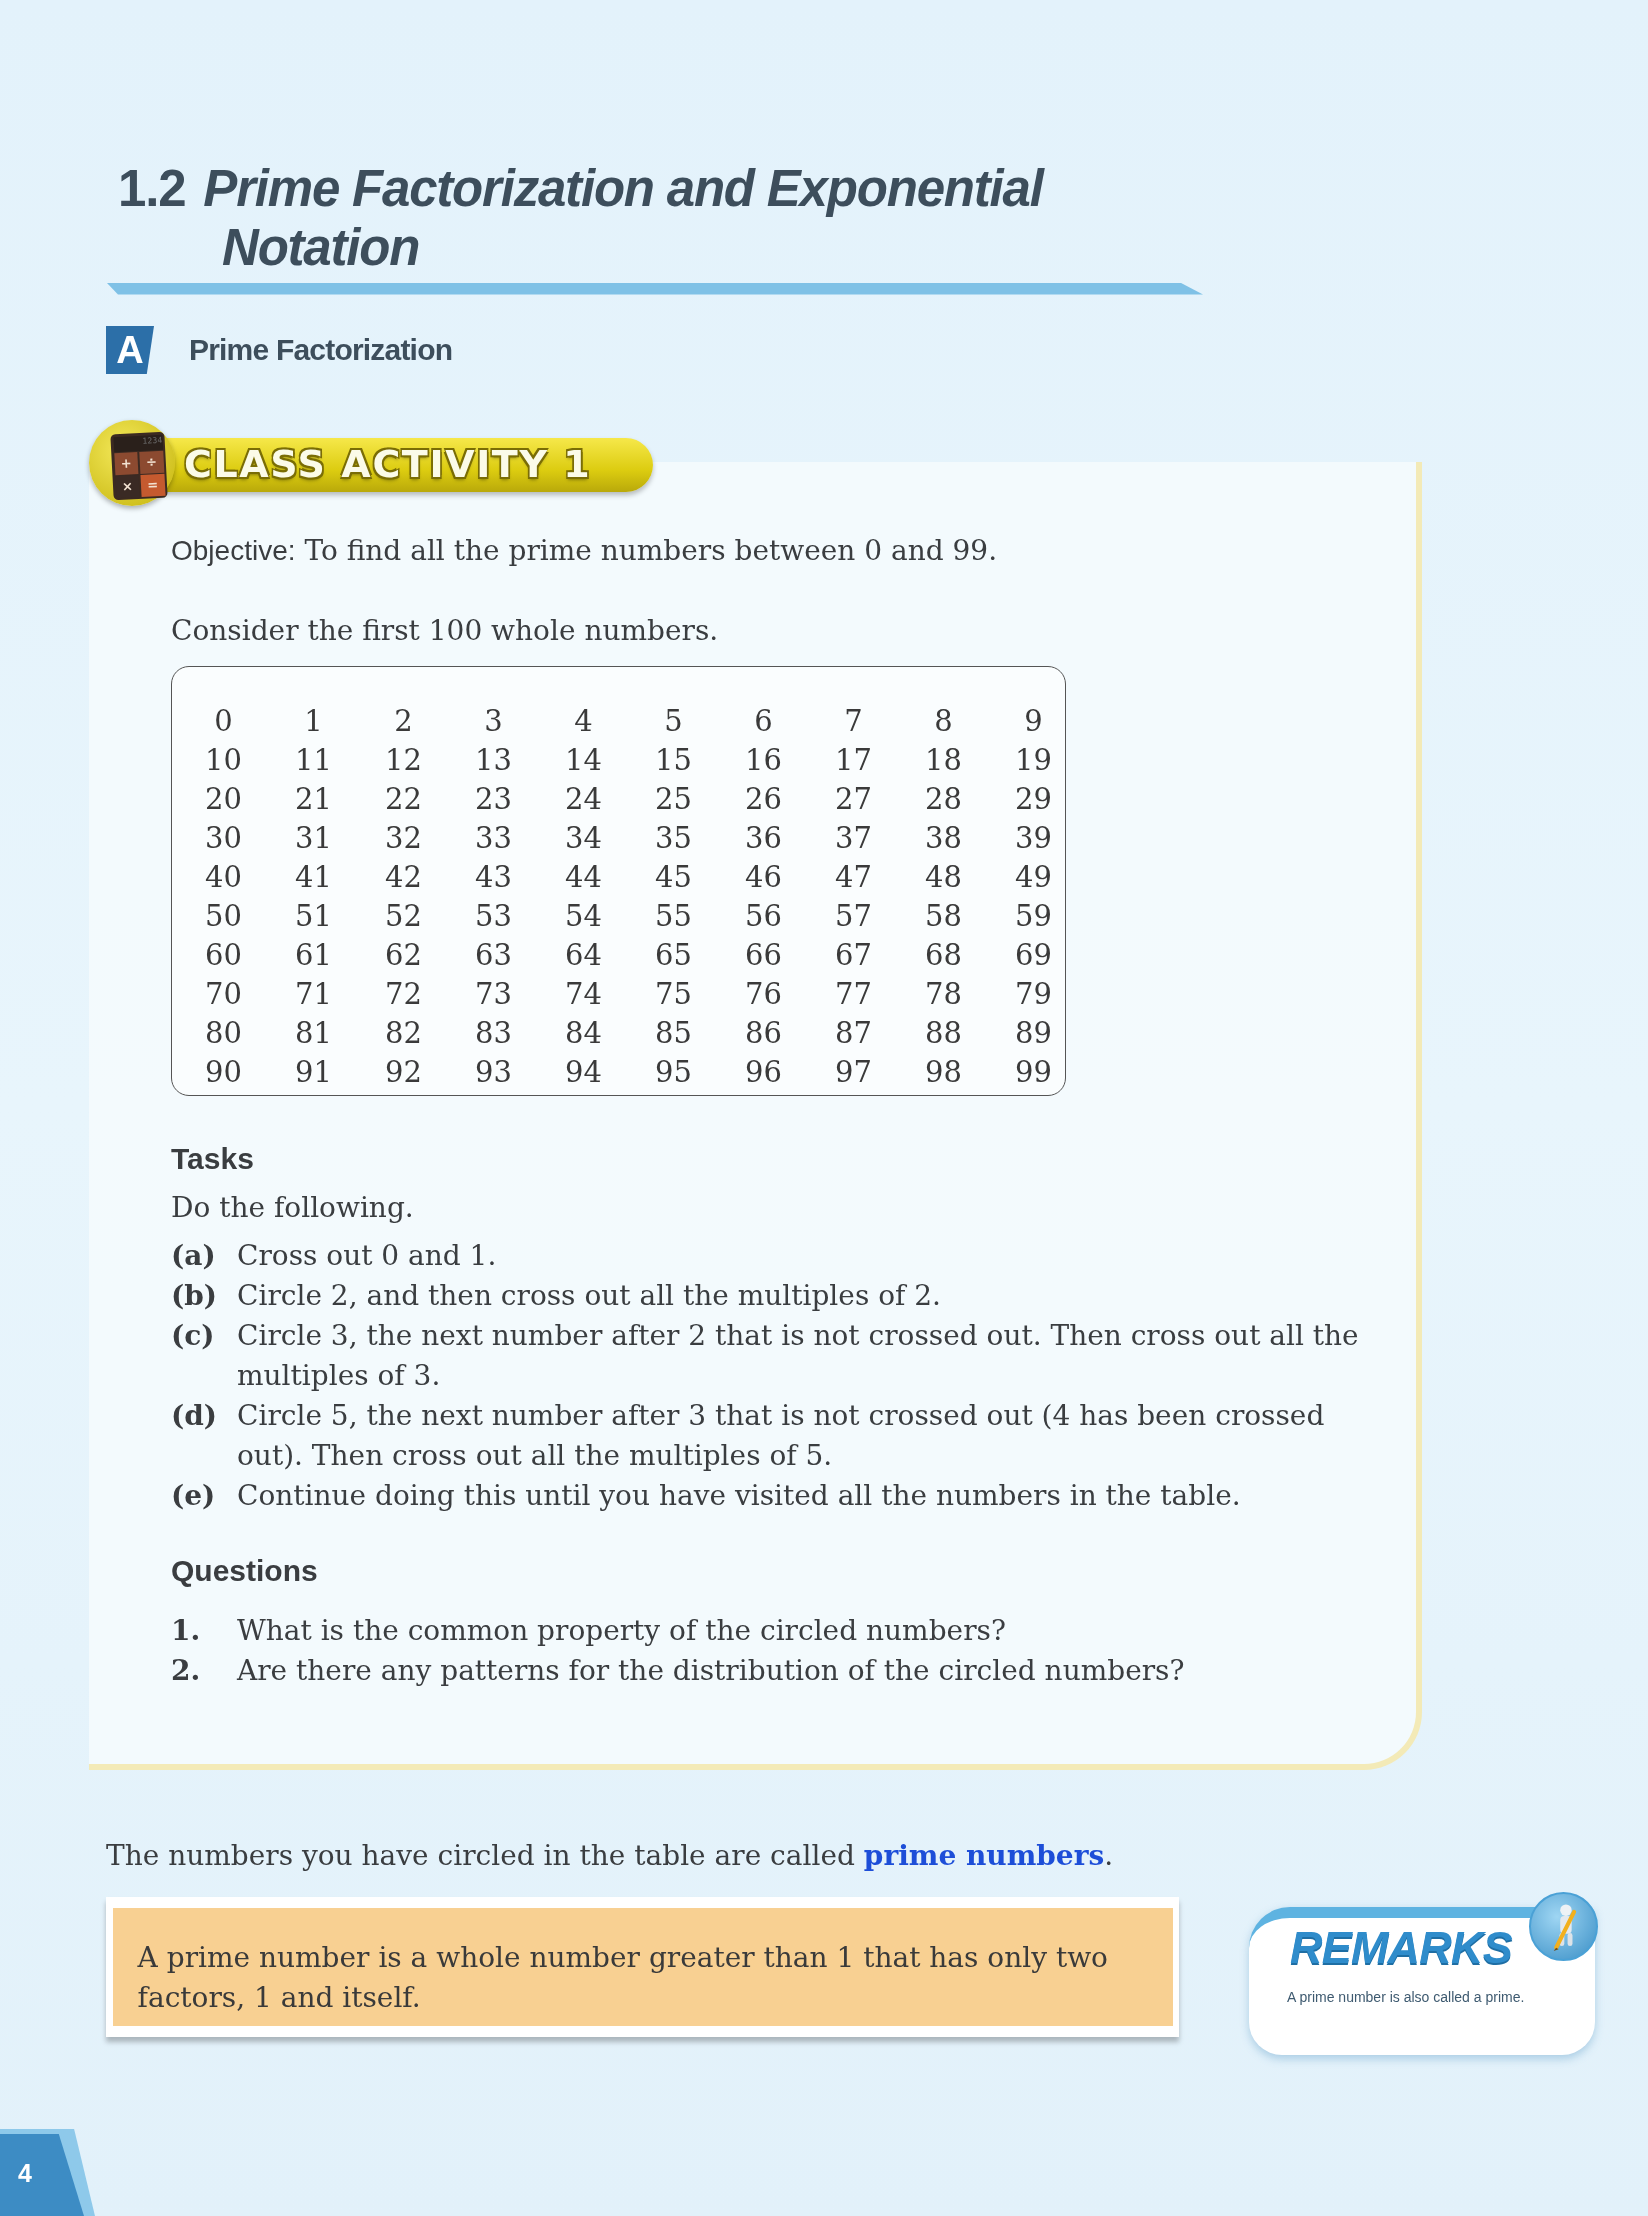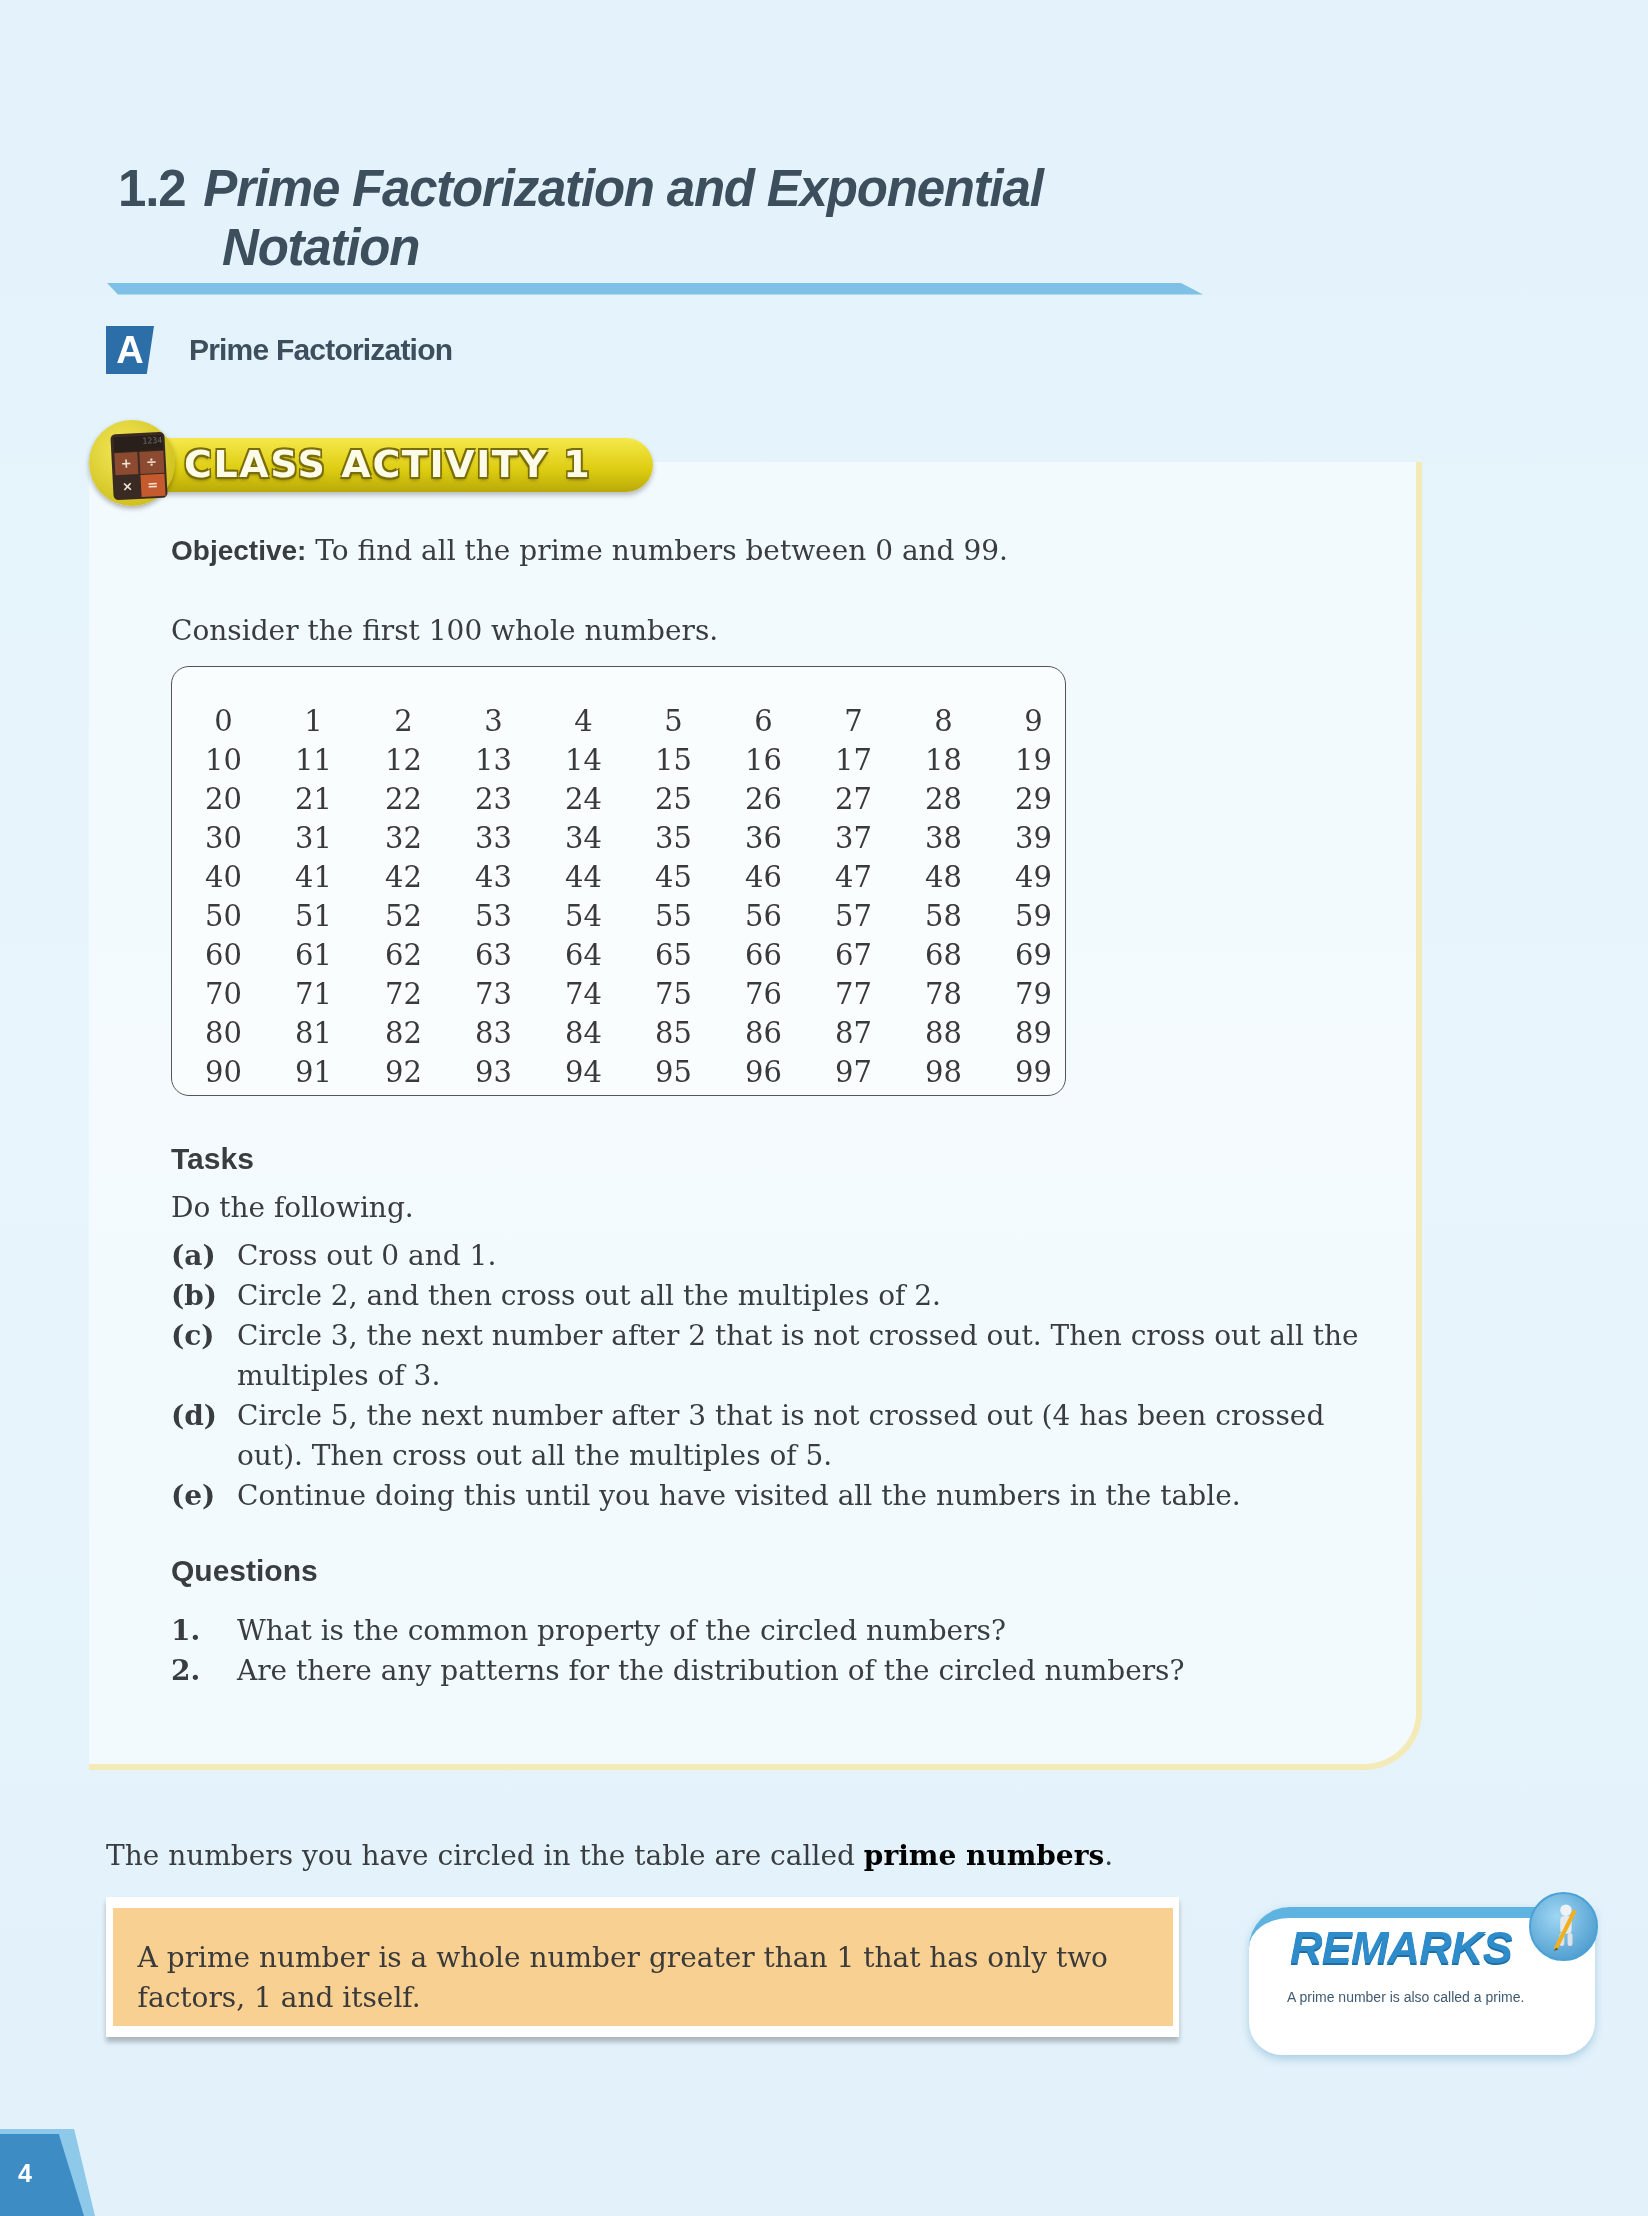--- a/index.html
+++ b/index.html
@@ -78,21 +78,21 @@
       box-sizing: border-box;
     }
     .calc .screen { grid-column: 1 / 3; background: #2a201b; color: #6c6c6c; font-size: 8.2px; font-family: "DejaVu Sans Mono", monospace; text-align: right; }
     .calc .key { background: #8c4a30; color: #f2e2d2; font-family: "DejaVu Sans", sans-serif; font-size: 13px; font-weight: bold; display: flex; align-items: center; justify-content: center; }
     .calc .key.dark { background: #3a2a24; }
     .calc .key.orange { background: #c55a2f; }
     .objective {
       position: absolute; left: 171px; top: 532px; font-size: 28px; line-height: 38px;
     }
     .objective .label {
-      font-family: "Liberation Sans", sans-serif; font-weight: bold; color: #3a3d40;
+      font-family: "Liberation Sans", sans-serif; font-weight: normal; color: #3a3d40;
     }
     .consider { position: absolute; left: 171px; top: 612px; font-size: 28px; line-height: 38px; }
     .grid-box {
       position: absolute; left: 171px; top: 666px; width: 895px; height: 430px;
       border: 1.6px solid #555; border-radius: 18px; background: rgba(255,255,255,0.55);
       box-sizing: border-box;
     }
     .num-grid {
       position: absolute; left: 25px; top: 35px;
       display: grid; grid-template-columns: repeat(10, 90px); grid-auto-rows: 39px;
@@ -108,21 +108,21 @@
     .questions-h { top: 1554px; }
     .tasks-intro { position: absolute; left: 171px; top: 1189px; font-size: 28px; line-height: 38px; }
     .task-list { position: absolute; left: 171px; top: 1236px; width: 1220px; }
     .task-item { display: flex; font-size: 28px; line-height: 40px; margin-bottom: 0; }
     .task-item .lbl { width: 66px; flex: none; font-weight: bold; }
     .task-item .txt { flex: 1; }
     .q-list { position: absolute; left: 171px; top: 1611px; width: 1220px; }
     .q-item { display: flex; font-size: 28px; line-height: 40px; }
     .q-item .lbl { width: 66px; flex: none; font-weight: bold; }
     .circled-note { position: absolute; left: 106px; top: 1837px; font-size: 28px; line-height: 38px; }
-    .circled-note .hl { color: #000000; font-weight: bold; }
+    .circled-note .hl { color: #1d4ed8; font-weight: bold; }
     .def-frame {
       position: absolute; left: 106px; top: 1897px; width: 1073px; height: 140px;
       background: #fff; box-shadow: 0 5px 5px rgba(0,0,0,0.25);
     }
     .def-box {
       position: absolute; left: 6.6px; top: 10.7px; width: 1060px; height: 118px;
       background: #f8d092; box-sizing: border-box; padding: 30px 25px 0 25px;
       font-size: 28px; line-height: 40px; color: #3a3a3a;
     }
     .remarks {

